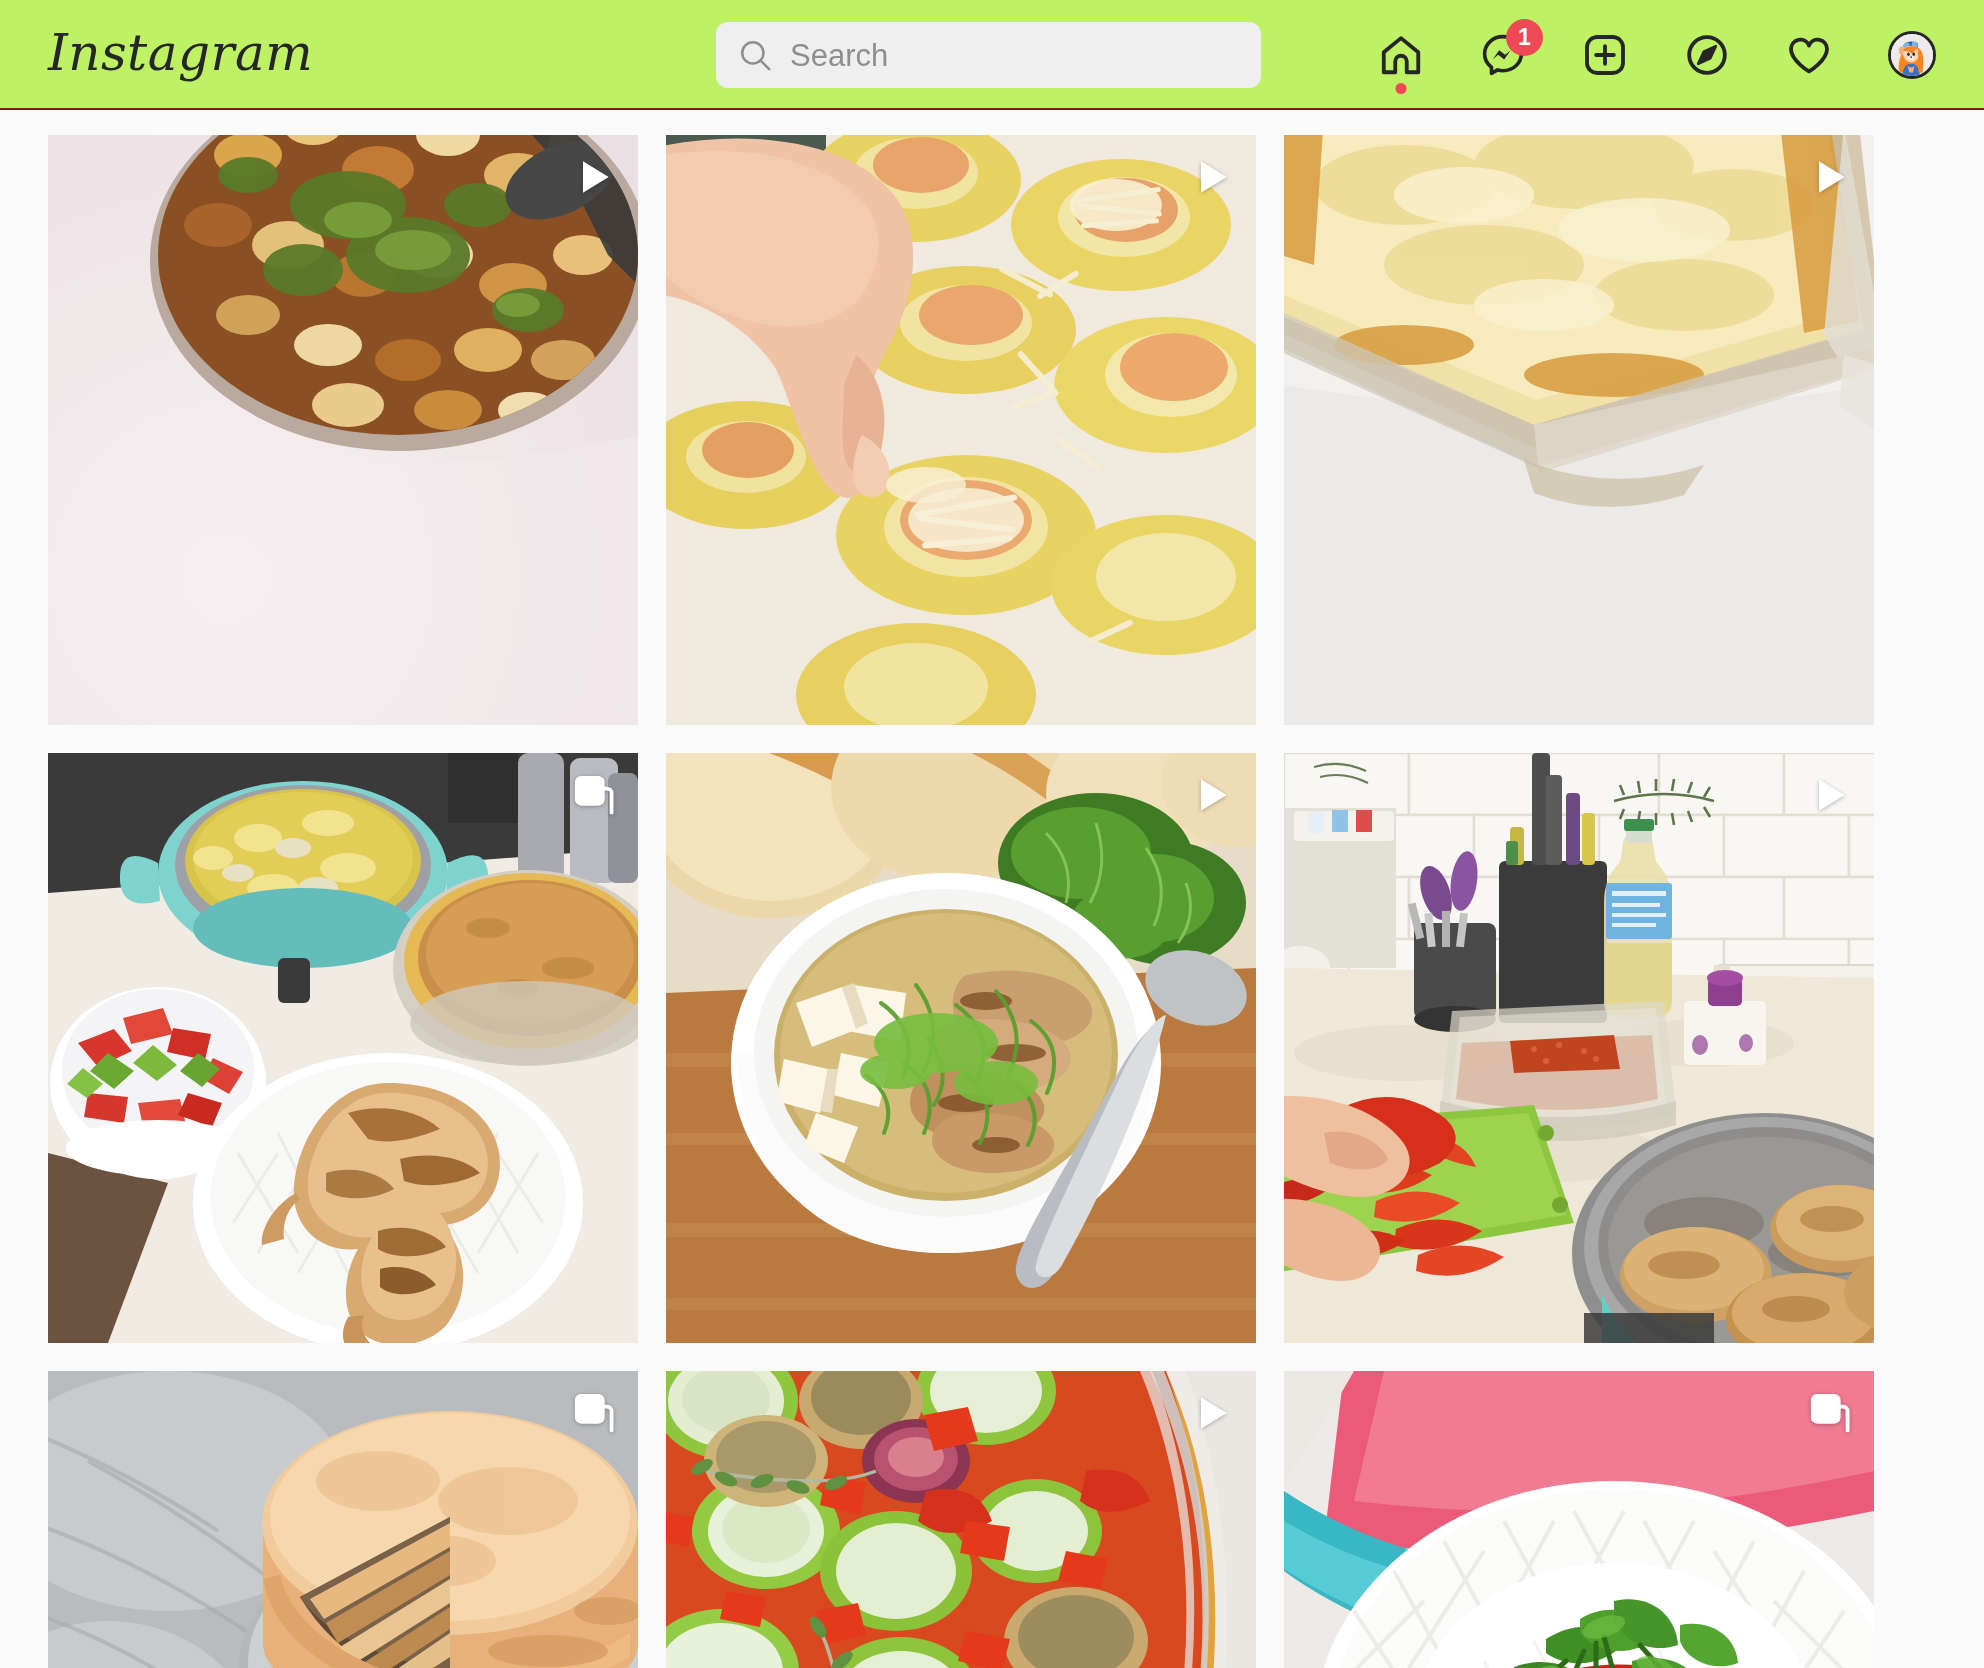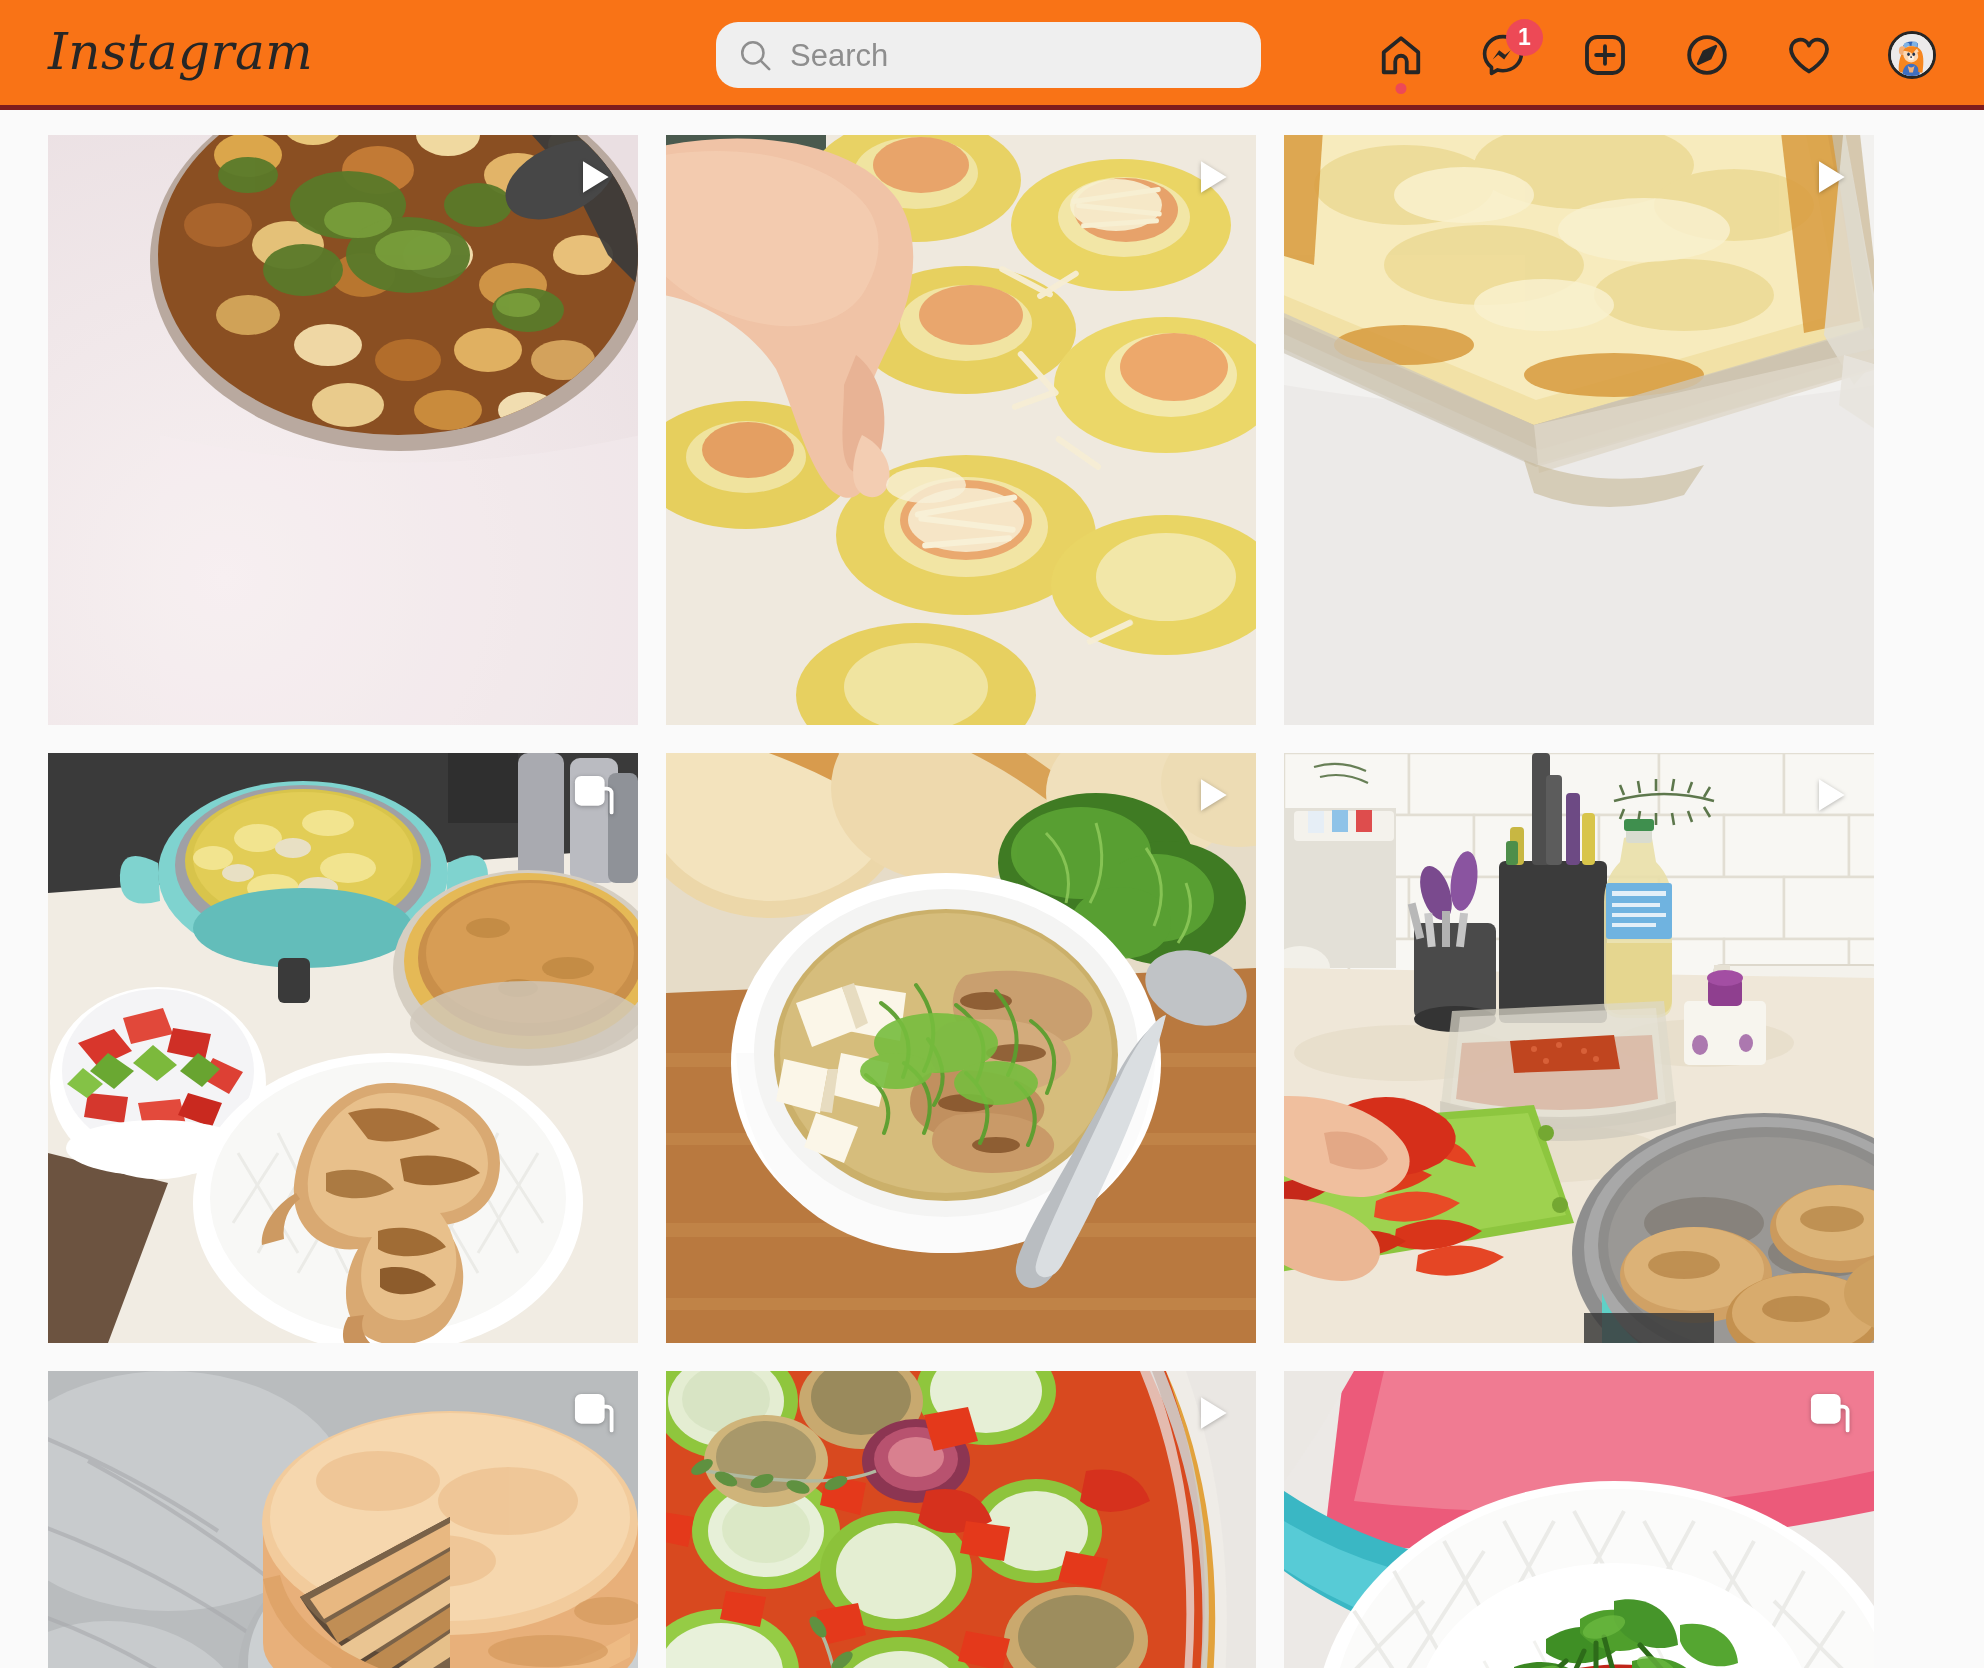--- a/index.html
+++ b/index.html
@@ -10,22 +10,22 @@
     background: #fafafa;
     font-family: "Liberation Sans", sans-serif;
     overflow: hidden;
   }
 
   
   .header {
     position: relative;
     width: 1984px;
     height: 110px;
-    background: #f97316;
-    border-bottom: 5px solid #7f1d1d;
+    background: #bef264;
+    border-bottom: 2px solid #7f1d1d;
     display: flex;
     align-items: center;
   }
 
   .brand {
     position: absolute;
     left: 48px;
     top: 50%;
     transform: translateY(-52%);
     font-family: "DejaVu Serif", serif;
@@ -37,21 +37,21 @@
     white-space: nowrap;
   }
 
   .search-wrap {
     position: absolute;
     left: 716px;
     top: 22px;
     width: 545px;
     height: 66px;
     background: #efefef;
-    border-radius: 22px;
+    border-radius: 12px;
     display: flex;
     align-items: center;
     padding: 0 22px;
     cursor: text;
   }
   .search-icon { width: 34px; height: 34px; flex: 0 0 34px; margin-right: 18px; }
   .search-icon svg { display: block; width: 34px; height: 34px; }
   .search-placeholder {
     font-size: 31px;
     color: #8e8e8e;

